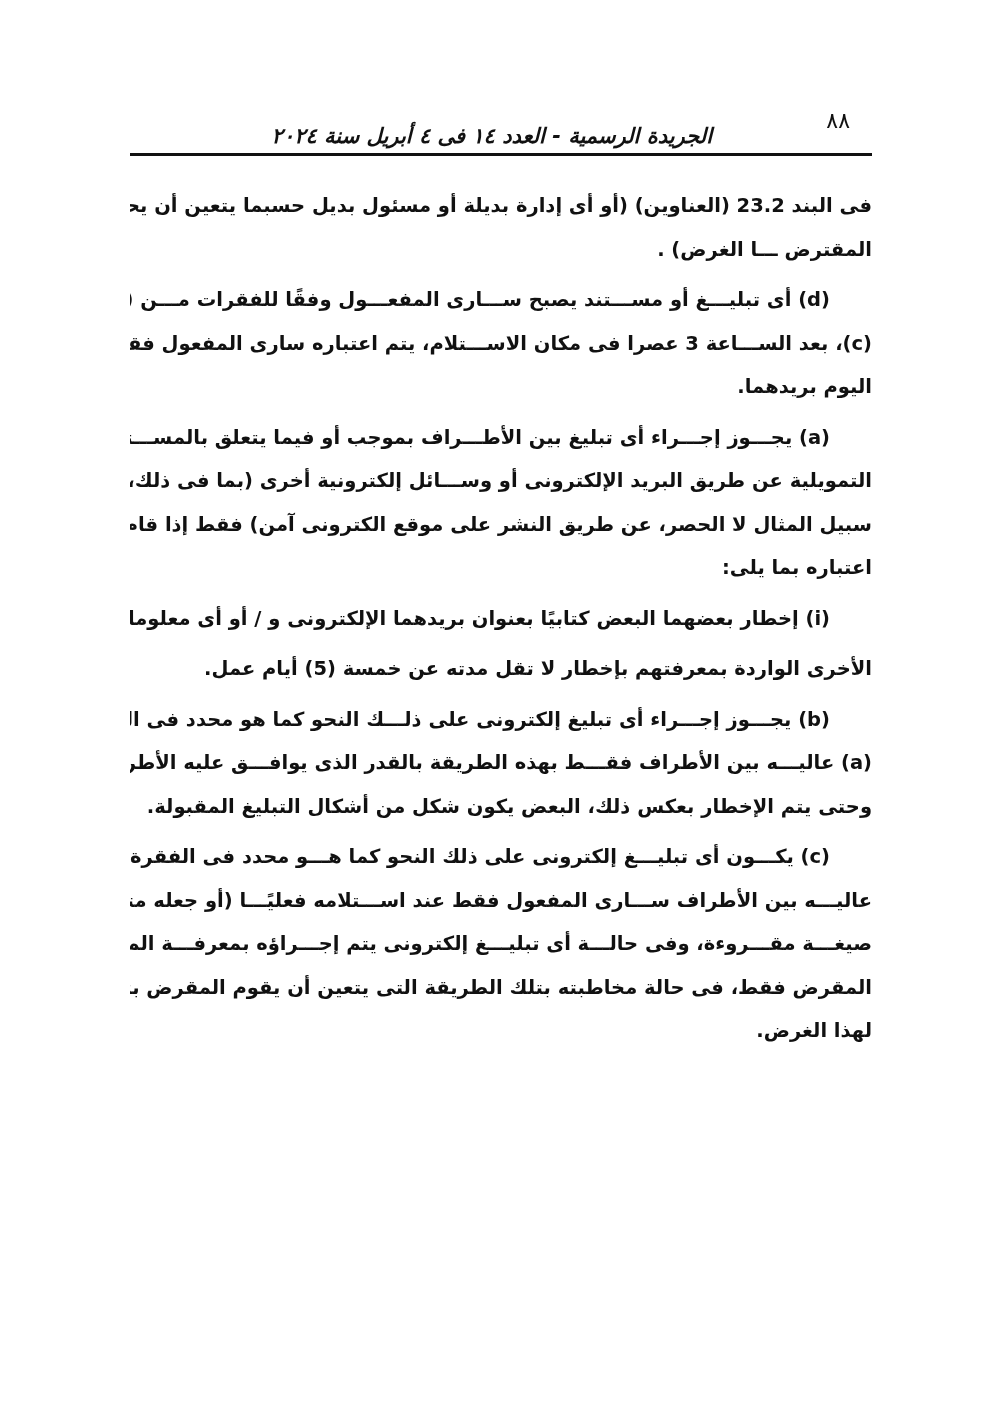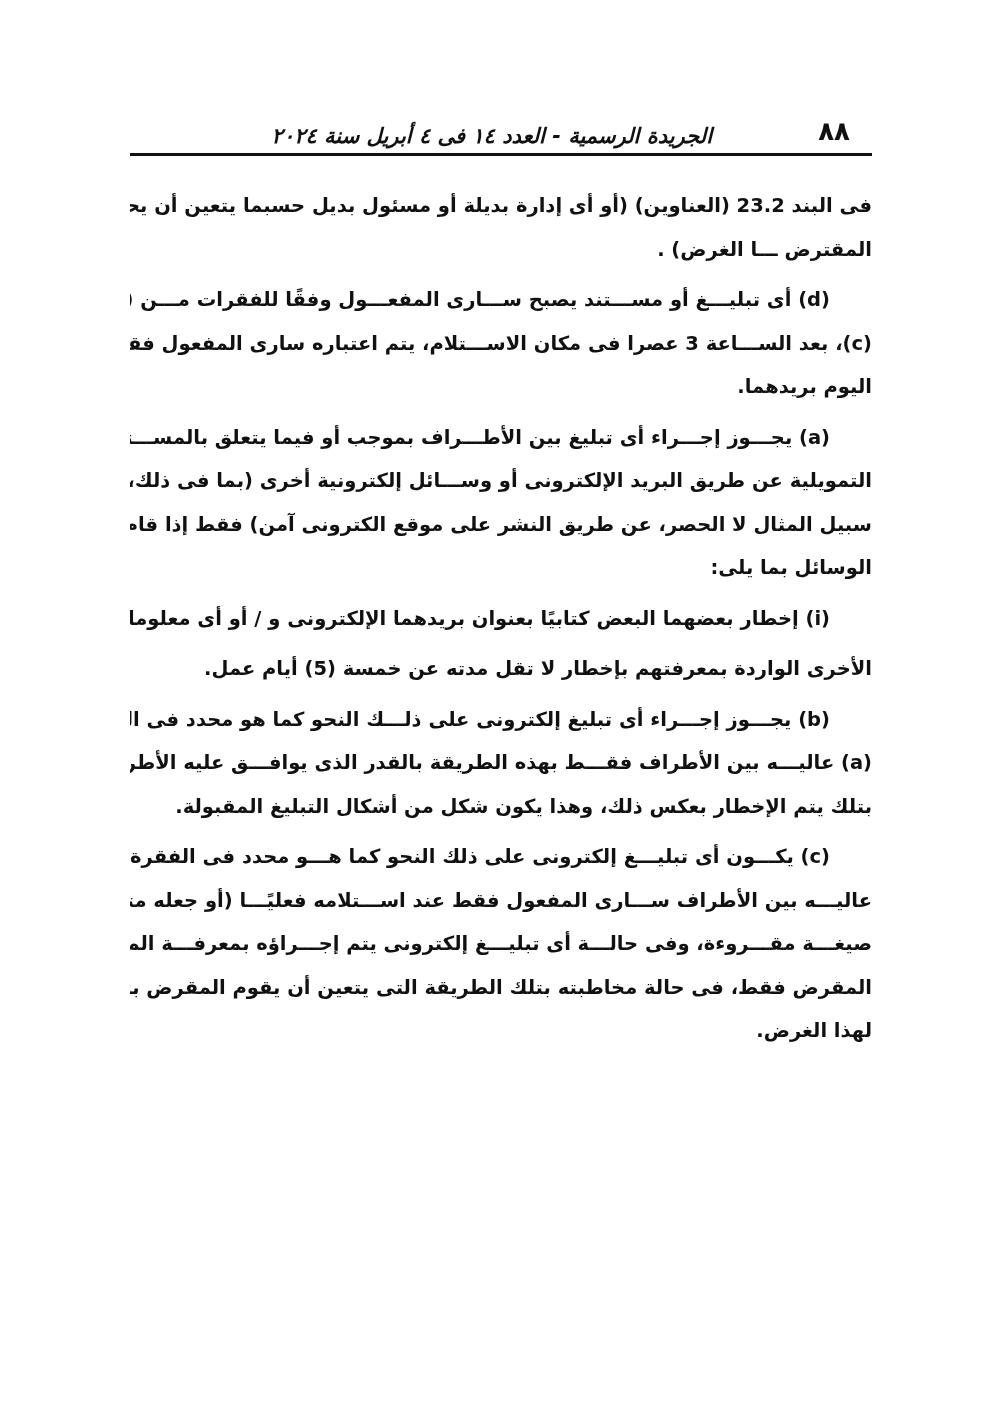--- a/index.html
+++ b/index.html
@@ -1,19 +1,19 @@
 <!DOCTYPE html>
 <html><head>
 <meta charset="utf-8">
 <style>
   html, body { margin:0; padding:0; background:#ffffff; }
   body { width:1004px; height:1417px; position:relative; overflow:hidden;
          font-family:"DejaVu Sans", "Liberation Sans", sans-serif; color:#111; }
   .header { position:absolute; left:130px; top:108px; width:742px; height:44px; direction:rtl; }
-  .page-no { position:absolute; right:22px; top:8px; font-size:26px; font-weight:bold; }
+  .page-no { position:absolute; right:22px; top:0; font-size:22px; font-weight:normal; }
   .running-title { position:absolute; right:160px; top:16px; font-size:21px; font-weight:bold; white-space:nowrap;font-style:italic; }
   .rule { position:absolute; left:130px; top:153px; width:742px; height:3px; background:#111; }
   .body { position:absolute; left:130px; top:184px; width:742px; direction:rtl; text-align:justify;
           font-size:19.5px; font-weight:bold; line-height:43.5px; }
   .para { margin:0 0 7px 0; }
   .line { display:block; text-align:justify; text-align-last:justify; white-space:nowrap; overflow:hidden; }
   .line.last { text-align-last:right; }
   .indent { padding-right:42px; }
   .heading { font-weight:normal; font-size:21px; padding-right:42px; }
   .heading .u { text-decoration:underline; text-underline-offset:8px; text-decoration-thickness:2px; }
@@ -34,32 +34,32 @@
   </p>
   <p class="para">
     <span class="line indent">(d) أى تبليـــغ أو مســـتند يصبح ســـارى المفعـــول وفقًا للفقرات مـــن (a) إلى</span>
     <span class="line">(c)، بعد الســـاعة 3 عصرا فى مكان الاســـتلام، يتم اعتباره سارى المفعول فقط فى</span>
     <span class="line last">اليوم بريدهما.</span>
   </p>
   <p class="para">
     <span class="line indent">(a) يجـــوز إجـــراء أى تبليغ بين الأطـــراف بموجب أو فيما يتعلق بالمســـتندات</span>
     <span class="line">التمويلية عن طريق البريد الإلكترونى أو وســـائل إلكترونية أخرى (بما فى ذلك، على</span>
     <span class="line">سبيل المثال لا الحصر، عن طريق النشر على موقع الكترونى آمن) فقط إذا قام هذان</span>
-    <span class="line last">الوسائل بما يلى:</span>
+    <span class="line last">اعتباره بما يلى:</span>
   </p>
   <p class="para">
     <span class="line indent">(i) إخطار بعضهما البعض كتابيًا بعنوان بريدهما الإلكترونى و / أو أى معلومات</span>
   </p>
   <p class="para">
     <span class="line last">الأخرى الواردة بمعرفتهم بإخطار لا تقل مدته عن خمسة (5) أيام عمل.</span>
   </p>
   <p class="para">
     <span class="line indent">(b) يجـــوز إجـــراء أى تبليغ إلكترونى على ذلـــك النحو كما هو محدد فى الفقرة</span>
     <span class="line">(a) عاليـــه بين الأطراف فقـــط بهذه الطريقة بالقدر الذى يوافـــق عليه الأطراف، مالم</span>
-    <span class="line last">بتلك يتم الإخطار بعكس ذلك، وهذا يكون شكل من أشكال التبليغ المقبولة.</span>
+    <span class="line last">وحتى يتم الإخطار بعكس ذلك، البعض يكون شكل من أشكال التبليغ المقبولة.</span>
   </p>
   <p class="para">
     <span class="line indent">(c) يكـــون أى تبليـــغ إلكترونى على ذلك النحو كما هـــو محدد فى الفقرة (a)</span>
     <span class="line">عاليـــه بين الأطراف ســـارى المفعول فقط عند اســـتلامه فعليًـــا (أو جعله متاحًا) فى</span>
     <span class="line">صيغـــة مقـــروءة، وفى حالـــة أى تبليـــغ إلكترونى يتم إجـــراؤه بمعرفـــة المقترض إلى</span>
     <span class="line">المقرض فقط، فى حالة مخاطبته بتلك الطريقة التى يتعين أن يقوم المقرض بتحديدها</span>
     <span class="line last">لهذا الغرض.</span>
   </p>
 </div>
 

